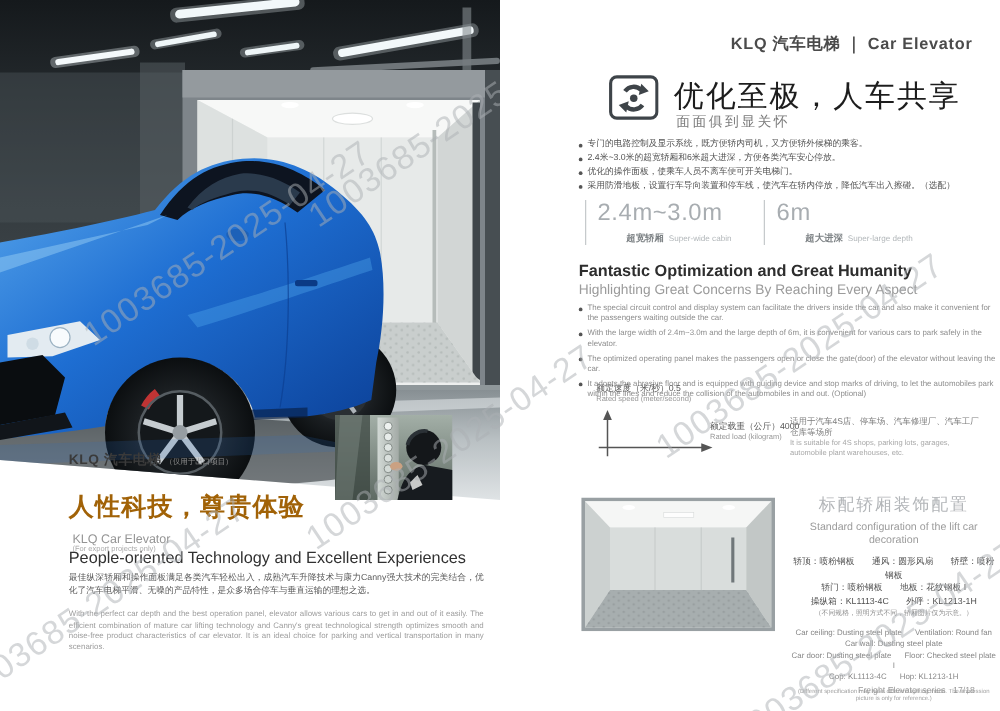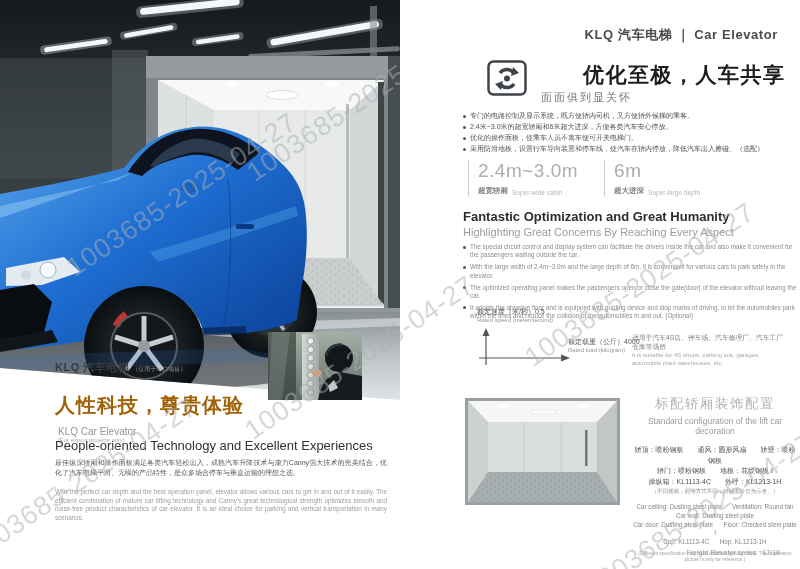--- a/index.html
+++ b/index.html
@@ -20,32 +20,32 @@
   .l-title{position:absolute;left:55px;top:392px;font-size:20px;font-weight:bold;color:#a16207;letter-spacing:1px;}
   .l-brand-en{position:absolute;left:55px;top:426px;display:flex;align-items:baseline;flex-direction:column;}
   .l-brand-en .en{font-size:10px;color:#949494;}
   .l-brand-en .note{font-size:6px;color:#ababab;margin-left:3px;}
   .l-title-en{position:absolute;left:55px;top:438px;font-size:13px;font-weight:normal;color:#313131;}
   .l-para-zh{position:absolute;left:55px;top:458px;width:332px;font-size:7px;line-height:10px;color:#585858;text-align:justify;}
   .l-para-en{position:absolute;left:55px;top:488px;width:332px;font-size:6.3px;line-height:8.6px;color:#9d9d9d;text-align:justify;}
   
   .hdr{position:absolute;top:26px;right:22px;font-size:13px;color:#4b4b4b;letter-spacing:.6px;font-weight:bold;}
   .opt-icon{position:absolute;left:487px;top:60px;width:40px;height:37px;}
-  .r-title{position:absolute;left:539px;top:61px;font-size:21px;font-weight:bold;color:#1d1d1d;letter-spacing:1.5px;margin-left:44px;}
+  .r-title{position:absolute;left:539px;top:61px;font-size:24px;font-weight:normal;color:#1d1d1d;letter-spacing:1.5px;}
   .r-sub{position:absolute;left:541px;top:90px;font-size:11px;color:#7a7a7a;letter-spacing:2px;}
   .bullets-zh{position:absolute;left:463px;top:112px;width:330px;}
   .bullets-en{position:absolute;left:463px;top:243px;width:336px;}
   .b-row{display:flex;margin-bottom:3.5px;}
   .b-dot{flex:0 0 auto;width:3px;height:3px;border-radius:50%;background:#555;margin:2.5px 4px 0 0;}
   .bullets-zh .b-txt{font-size:7px;line-height:7.5px;color:#515151;}
   .bullets-en .b-txt{font-size:6.3px;line-height:8.4px;color:#8d8d8d;}
   .specs{position:absolute;left:468px;top:160px;display:flex;gap:26px;}
   .spec{border-left:1px solid #c6cacc;padding-left:9px;}
   .spec .val{font-size:19px;color:#a8adb1;letter-spacing:.5px;}
-  .spec .labs{margin-top:4px;display:flex;align-items:flex-end;}
+  .spec .labs{margin-top:4px;display:flex;align-items:center;margin-left:23px;}
   .spec .lz{font-size:7.5px;font-weight:bold;color:#7c8184;margin-right:4px;}
   .spec .le{font-size:6.5px;color:#b2b7ba;}
   .en-title{position:absolute;left:463px;top:209px;font-size:13px;font-weight:bold;color:#2d2d2d;}
   .en-sub{position:absolute;left:463px;top:226px;font-size:11px;color:#9b9b9b;}
   .axis-ylab{position:absolute;left:477px;top:308px;}
   .axis-ylab .zh,.axis-xlab .zh{font-size:7px;color:#565656;line-height:8.5px;}
   .axis-ylab .en,.axis-xlab .en{font-size:6px;color:#979797;line-height:7.5px;}
   .axis-svg{position:absolute;left:477px;top:327px;}
   .axis-xlab{position:absolute;left:568px;top:338px;}
   .suitable{position:absolute;left:632px;top:333px;width:156px;}

